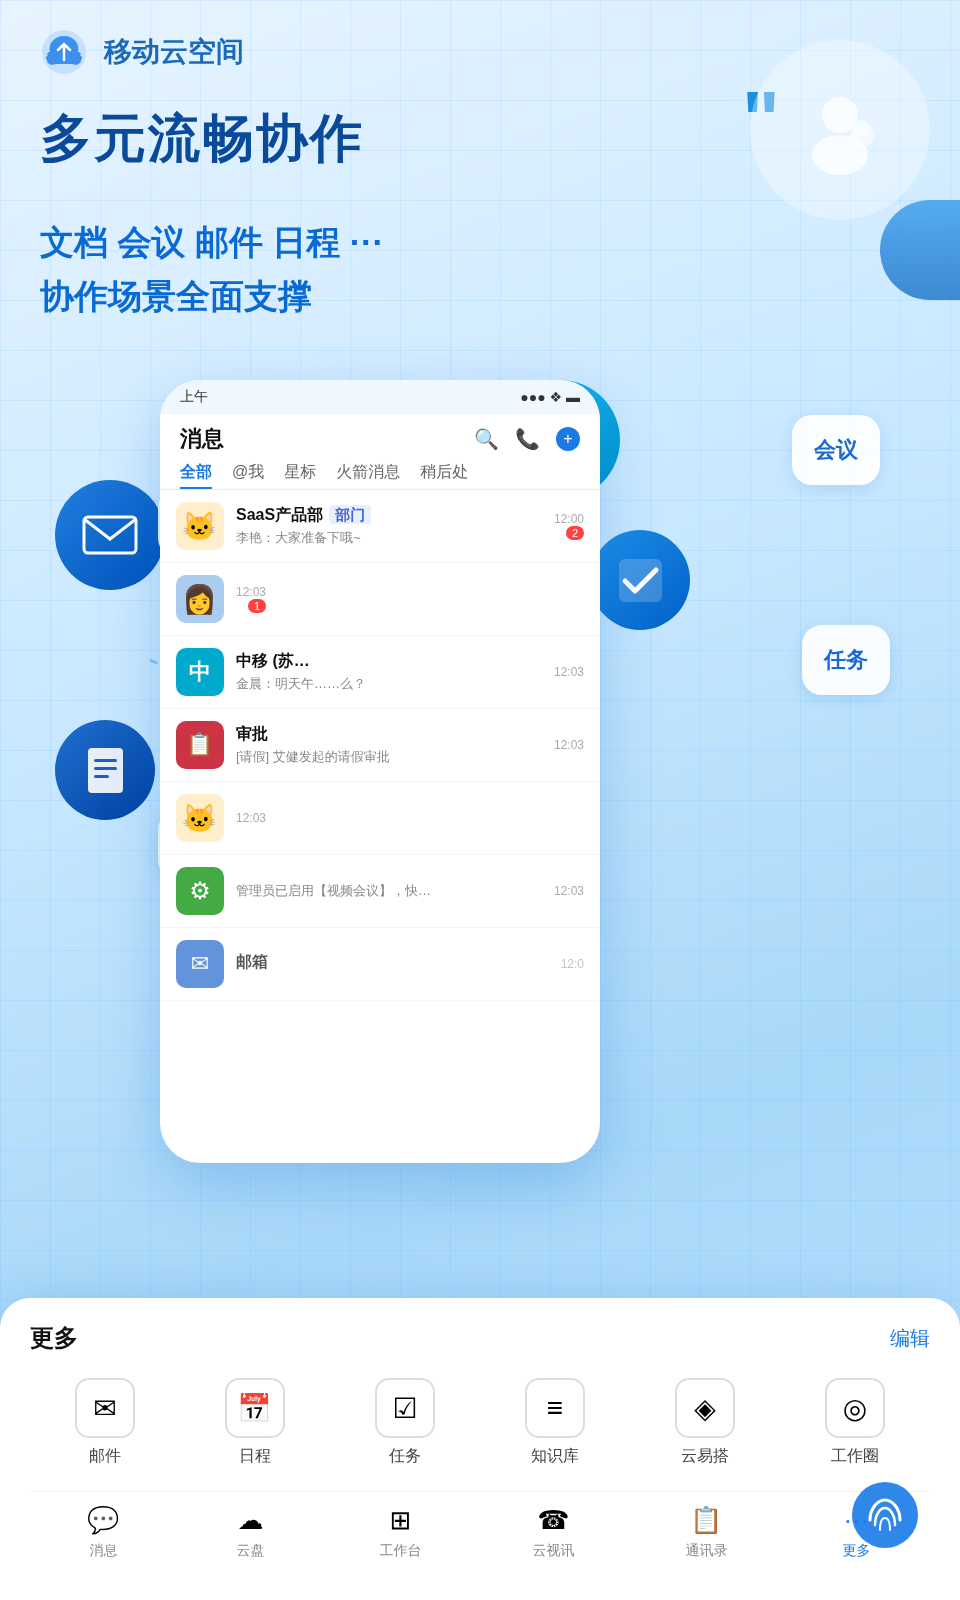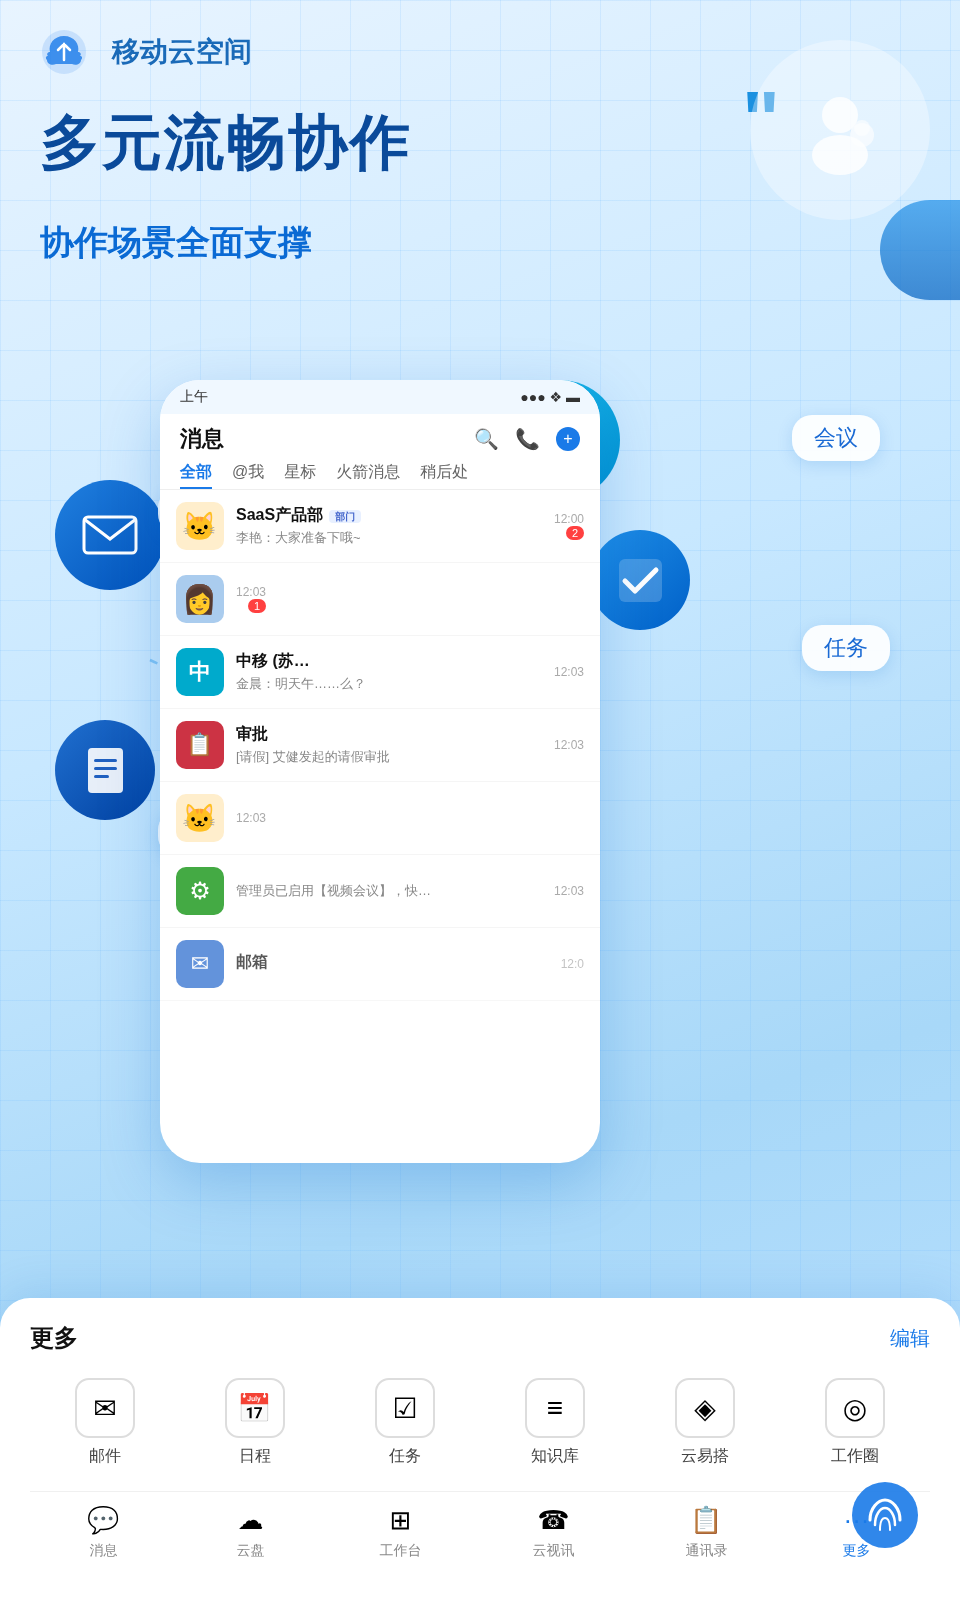--- a/index.html
+++ b/index.html
@@ -12,38 +12,38 @@
       position: relative;
     }
 
     
     .header {
       position: absolute;
       top: 28px;
       left: 40px;
       display: flex;
       align-items: center;
-      gap: 24px;
+      gap: 16px;
     }
     .logo-icon {
       width: 48px;
       height: 48px;
     }
     .brand-name {
       font-size: 28px;
       color: #1a6ab8;
       font-weight: 600;
     }
 
     
     .hero-title {
       position: absolute;
       top: 110px;
       left: 40px;
-      font-size: 60px;
+      font-size: 52px;
       font-weight: 900;
       color: #0a4a9a;
       letter-spacing: 2px;
       line-height: 1.1;
     }
     .hero-subtitle {
       position: absolute;
       top: 220px;
       left: 40px;
     }
@@ -223,21 +223,21 @@
       color: white;
       border-radius: 10px;
       font-size: 11px;
       padding: 1px 6px;
       min-width: 18px;
       text-align: center;
     }
     .tag-dept {
       background: #e8f0ff;
       color: #4466cc;
-      font-size: 10px;
+      font-size: 15px;
       padding: 1px 6px;
       border-radius: 4px;
       margin-left: 6px;
     }
 
     
     .bubble {
       position: absolute;
       border-radius: 50%;
       display: flex;
@@ -288,23 +288,23 @@
       top: 730px;
       left: 340px;
     }
     .bubble-calendar svg { width: 60px; height: 60px; fill: white; }
 
     
     .feature-label {
       position: absolute;
       background: rgba(255,255,255,0.92);
       border-radius: 20px;
-      padding: 8px 22px;
+      padding: 20px 22px;
       font-size: 22px;
-      font-weight: 400;
+      font-weight: 700;
       color: #1a6ad4;
       box-shadow: 0 4px 16px rgba(0,100,200,0.15);
     }
 
     .label-mail { top: 488px; left: 158px; }
     .label-meeting { top: 415px; right: 80px; }
     .label-task { top: 625px; right: 70px; }
     .label-doc { top: 810px; left: 158px; }
     .label-schedule { top: 810px; left: 480px; }
 
@@ -434,20 +434,21 @@
     <ellipse cx="50" cy="75" rx="28" ry="20" fill="white" opacity="0.9"></ellipse>
     <circle cx="72" cy="55" r="12" fill="white" opacity="0.7"></circle>
     <circle cx="72" cy="48" r="8" fill="white" opacity="0.6"></circle>
   </svg>
 </div>
 <div class="accent-bubble-tr"></div>
 
 <div class="hero-title">多元流畅协作</div>
 
 <div class="hero-subtitle">
+  <div class="hero-subtitle-line1">文档  会议  邮件  日程  ···</div>
   <div class="hero-subtitle-line2">协作场景全面支撑</div>
 </div>
 
 <div class="bubble bubble-mail">
   <svg viewBox="0 0 60 60">
     <rect x="4" y="12" width="52" height="36" rx="4" fill="none" stroke="white" stroke-width="3"></rect>
     <polyline points="4,14 30,34 56,14" fill="none" stroke="white" stroke-width="3"></polyline>
   </svg>
 </div>
 

